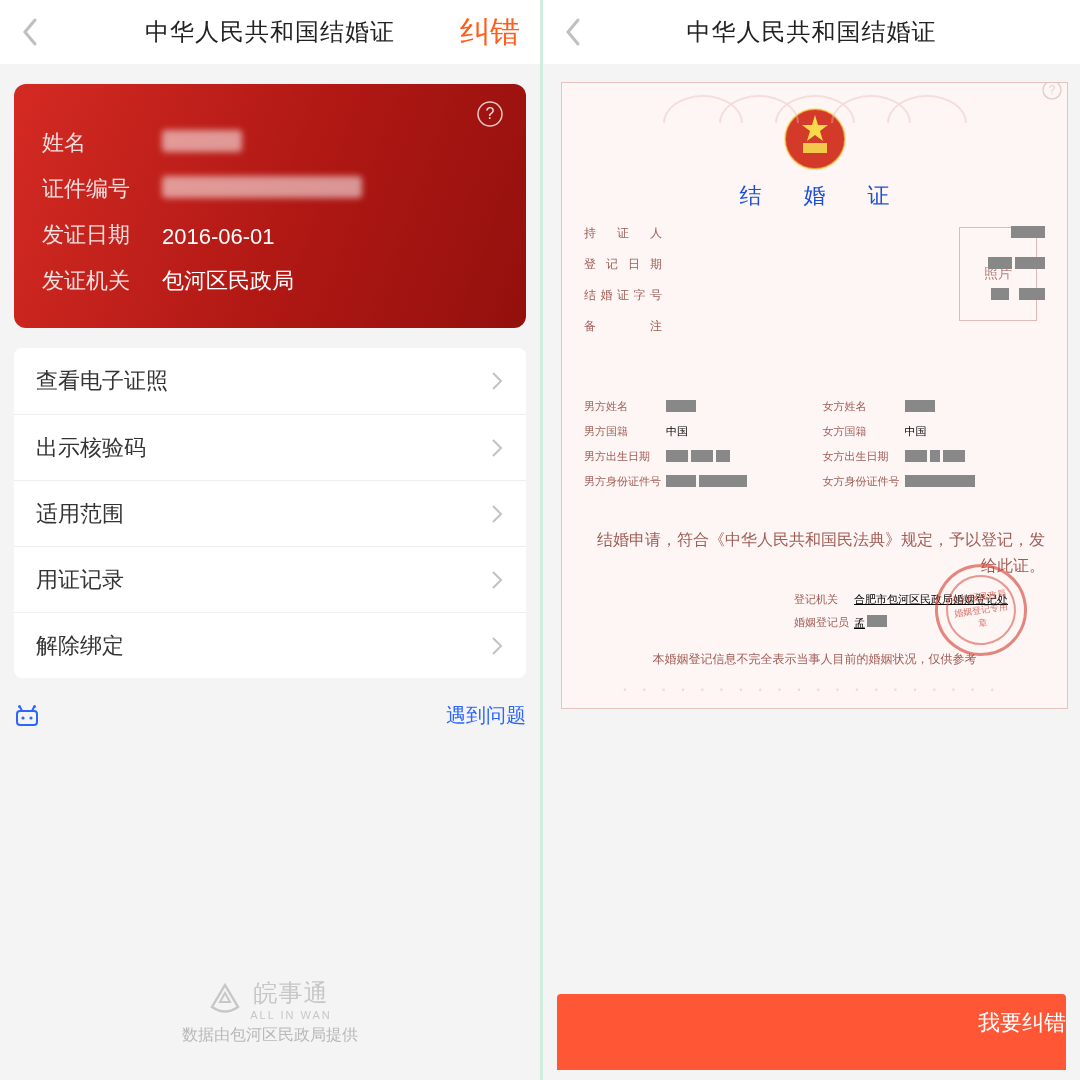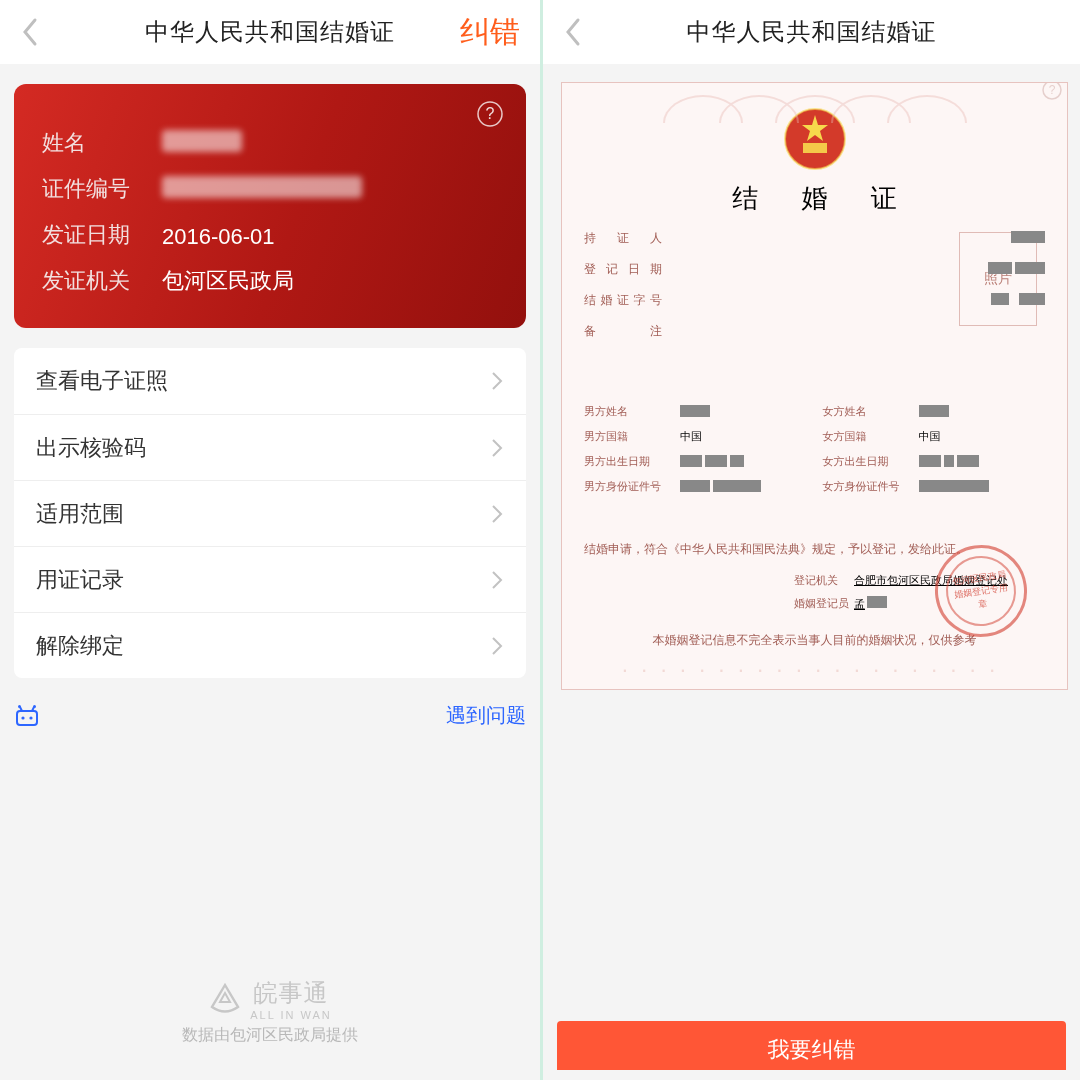--- a/index.html
+++ b/index.html
@@ -42,42 +42,42 @@
   
   .right-body { flex:1; display:flex; flex-direction:column; }
   .cert-wrap { padding:18px 12px 8px 18px; }
   .cert { background:#fdf6f5; border:1px solid #e7c3bf; padding:18px 22px 40px; position:relative; font-size:12px; color:#a15d55; overflow:hidden; }
   
   .cert .orn { position:absolute; top:6px; left:0; right:0; height:40px; display:flex; justify-content:center; align-items:center; opacity:.4; pointer-events:none; }
   .cert .orn .cloud { width:80px; height:28px; border:2px solid #e9b8b2; border-radius:40px 40px 0 0 / 28px 28px 0 0; border-bottom:none; margin:0 -12px; }
   .cert .watermark-h { position:absolute; left:0; right:0; bottom:6px; text-align:center; font-size:22px; letter-spacing:12px; color:#f2d9d5; }
   .emblem { display:flex; justify-content:center; padding-top:6px; }
   .emblem svg { width:64px; height:64px; display:block; }
-  .cert-title { text-align:center; color:#000000; font-size:26px; letter-spacing:18px; margin:10px 0 10px 18px; }
+  .cert-title { text-align:center; color:#1d4ed8; font-size:22px; letter-spacing:18px; margin:10px 0 10px 18px; }
   .top-fields { position:relative; min-height:140px; }
   .top-fields .row { display:flex; align-items:center; margin:14px 0;justify-content:space-between; }
   .top-fields .row .lb { width:78px; text-align-last:justify; }
   .top-fields .row .vl { margin-left:12px; }
   .pix { display:inline-block; height:12px; background:#888; filter:blur(.4px); }
   .photo-slot { position:absolute; right:8px; top:2px; width:78px; height:94px; border:1px solid #e0bbb6; display:flex; align-items:center; justify-content:center; color:#b97e76; font-size:14px; background:#fdf6f5; }
   .help2 { position:absolute; right:4px; top:-4px; width:22px; height:22px; opacity:.25; }
   .pair-grid { display:flex; gap:16px; margin-top:24px;align-items:center; }
   .pair-col { flex:1; }
   .pair-col .pr { display:flex; align-items:center; margin:10px 0; font-size:11px; }
   .pair-col .pr .lb2 { width:78px; }
-  .pair-col .pr .vl2 { margin-left:18px; color:#000; font-size:11px; }
-  .statement { text-align:left; font-size:12px; color:#a15d55; margin-top:36px; line-height:1.6; }
+  .pair-col .pr .vl2 { margin-left:4px; color:#000; font-size:11px; }
+  .statement { text-align:right; font-size:16px; color:#a15d55; margin-top:28px; line-height:1.6; }
   .reg-block { position:relative; margin-top:14px; }
   .reg-block .line { display:flex; font-size:11px; padding-left:210px; margin:8px 0; }
   .reg-block .line .lb3 { width:60px; }
   .reg-block .line .vl3 { color:#000;text-decoration:underline; }
   .seal { position:absolute; right:18px; top:-28px; width:92px; height:92px; border:3px solid rgba(210,60,45,.6); border-radius:50%; display:flex; align-items:center; justify-content:center; transform:rotate(-8deg); }
   .seal .inner { width:70px; height:70px; border:2px solid rgba(210,60,45,.5); border-radius:50%; display:flex; align-items:center; justify-content:center; text-align:center; font-size:9px; color:rgba(210,60,45,.7); padding:6px; }
   .disclaimer { text-align:center; font-size:12px; color:#a15d55; margin-top:20px; }
-  .report-btn { position:absolute; left:14px; right:14px; bottom:10px; background:#ff5636; color:#fff; text-align:center; height:49px; line-height:58px; font-size:22px; border-radius:4px 4px 0 0; cursor:pointer; }
+  .report-btn { position:absolute; left:14px; right:14px; bottom:10px; background:#ff5636; color:#fff; text-align:right; height:76px; line-height:58px; font-size:22px; border-radius:4px 4px 0 0; cursor:pointer; }
   .right-body { position:relative; }
 </style>
 </head>
 <body>
 
 <div class="split">
 
   <div class="pane">
     <div class="header">
       <div class="back">

